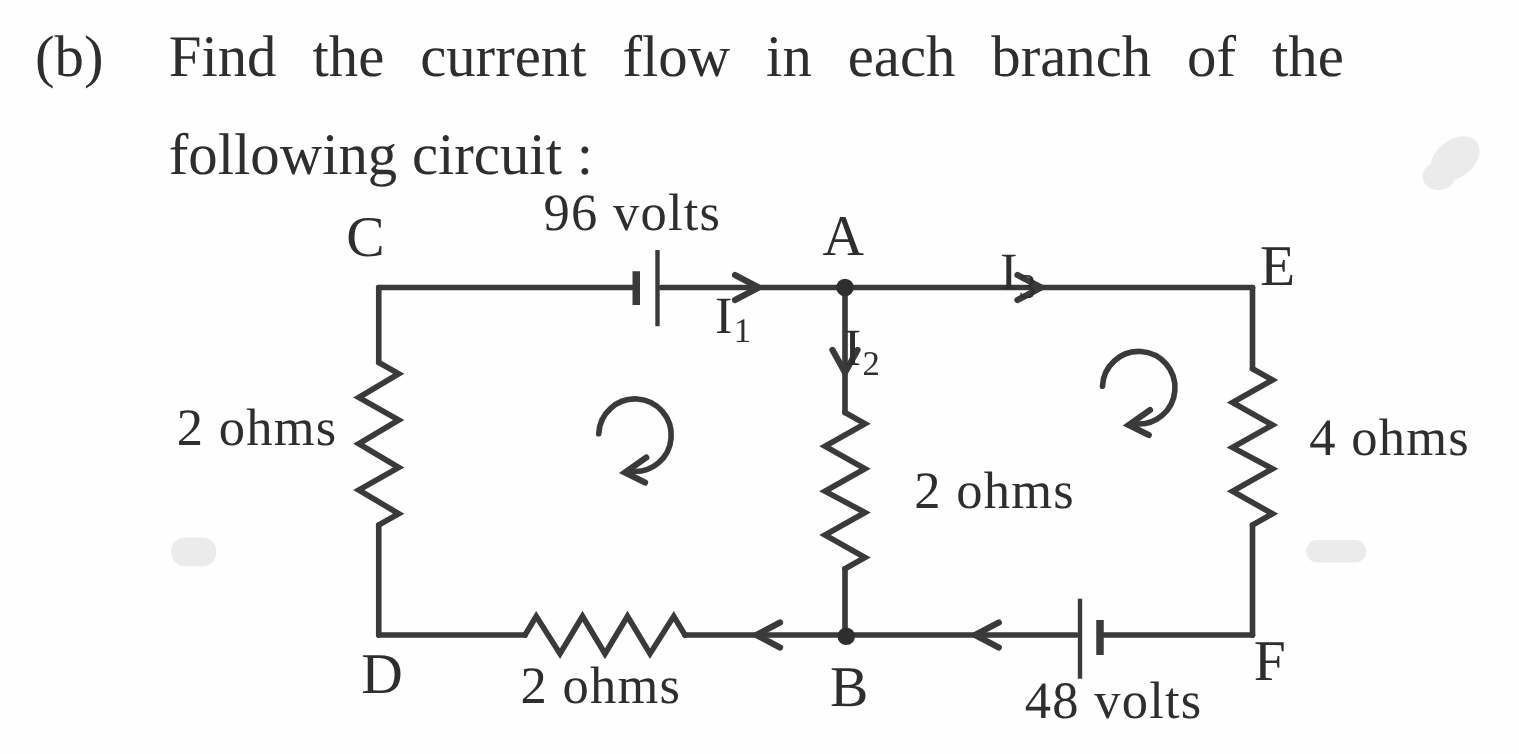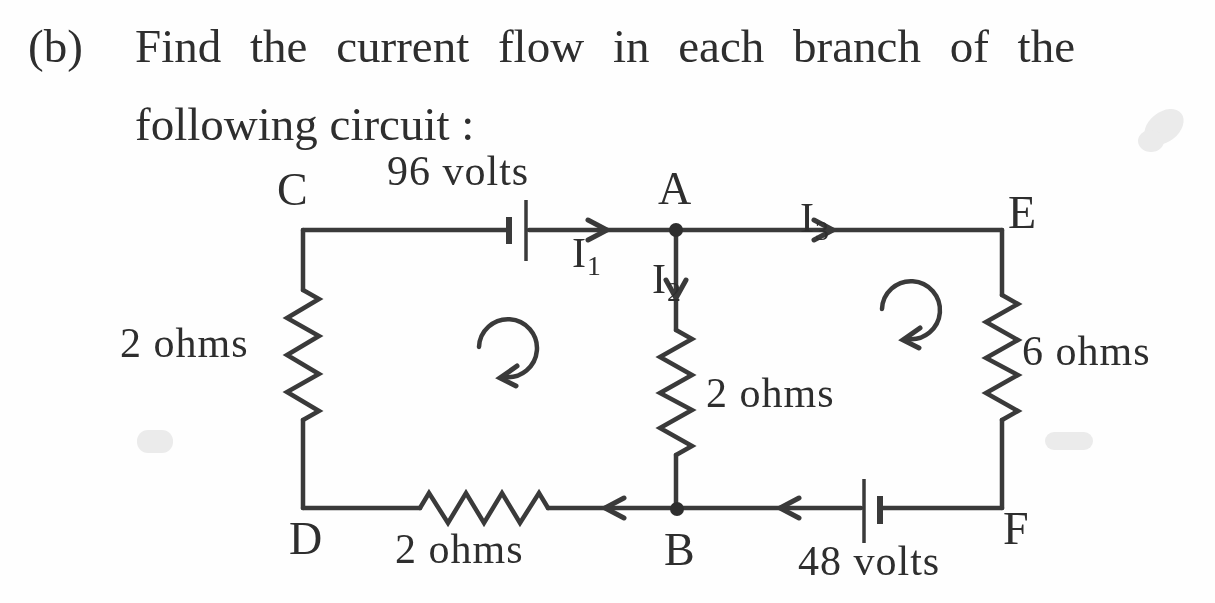--- a/index.html
+++ b/index.html
@@ -37,21 +37,21 @@
     letter-spacing: 1px;
     line-height: 1;
     color: var(--color-ink);
     white-space: nowrap;
   }
   .nlabel {
     font-size: 46px;
     line-height: 1;
     color: var(--color-ink);
   }
-  .centerbox { text-align: left; }
+  .centerbox { text-align: right; }
   .sub {
     font-size: 0.66em;
     vertical-align: -0.28em;
   }
   svg.circuit { position: absolute; left: 0; top: 0; }
   .wire {
     fill: none;
     stroke: var(--color-wire, #3a3a3a);
     stroke-width: 4.5;
     stroke-linecap: round;
@@ -149,20 +149,20 @@
   <div class="abs nlabel" style="left:1008px; top:190px;">E</div>
   <div class="abs nlabel" style="left:289px; top:516px;">D</div>
   <div class="abs nlabel" style="left:664px; top:527px;">B</div>
   <div class="abs nlabel" style="left:1003px; top:506px;">F</div>
 
   <div class="abs clabel centerbox" style="left:387px; top:150px; width:190px;">96 volts</div>
   <div class="abs clabel centerbox" style="left:798px; top:540px; width:164px;">48 volts</div>
 
   <div class="abs clabel centerbox" style="left:120px; top:322px; width:150px;">2 ohms</div>
   <div class="abs clabel centerbox" style="left:706px; top:372px; width:154px;">2 ohms</div>
-  <div class="abs clabel centerbox" style="left:1022px; top:330px; width:154px;">6 ohms</div>
+  <div class="abs clabel centerbox" style="left:1022px; top:330px; width:154px;">4 ohms</div>
   <div class="abs clabel centerbox" style="left:395px; top:528px; width:150px;">2 ohms</div>
 
   <div class="abs clabel" style="left:572px; top:232px;"><span>I</span><span class="sub">1</span></div>
-  <div class="abs clabel" style="left:652px; top:258px;"><span>I</span><span class="sub">2</span></div>
+  <div class="abs clabel" style="left:675px; top:258px;"><span>I</span><span class="sub">2</span></div>
   <div class="abs clabel" style="left:800px; top:164px;margin-top:33px;"><span>I</span><span class="sub">3</span></div>
 
 </div>
 
 </body></html>

